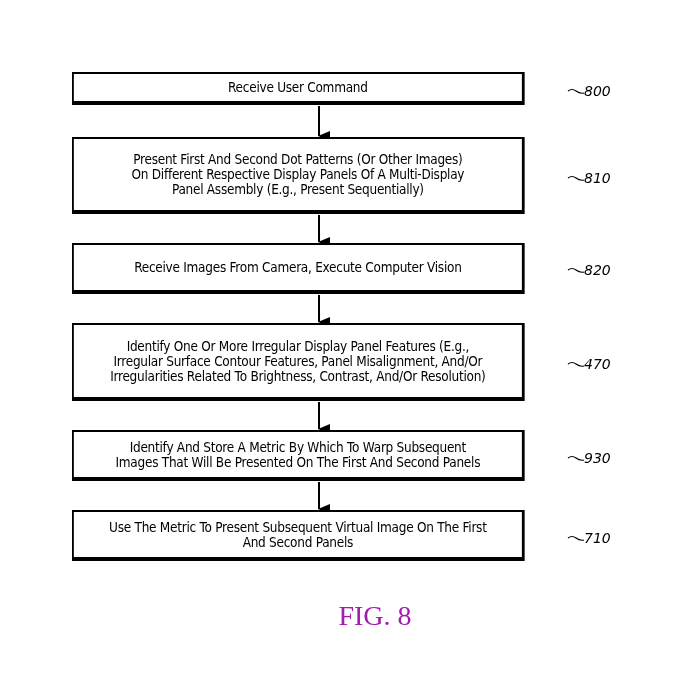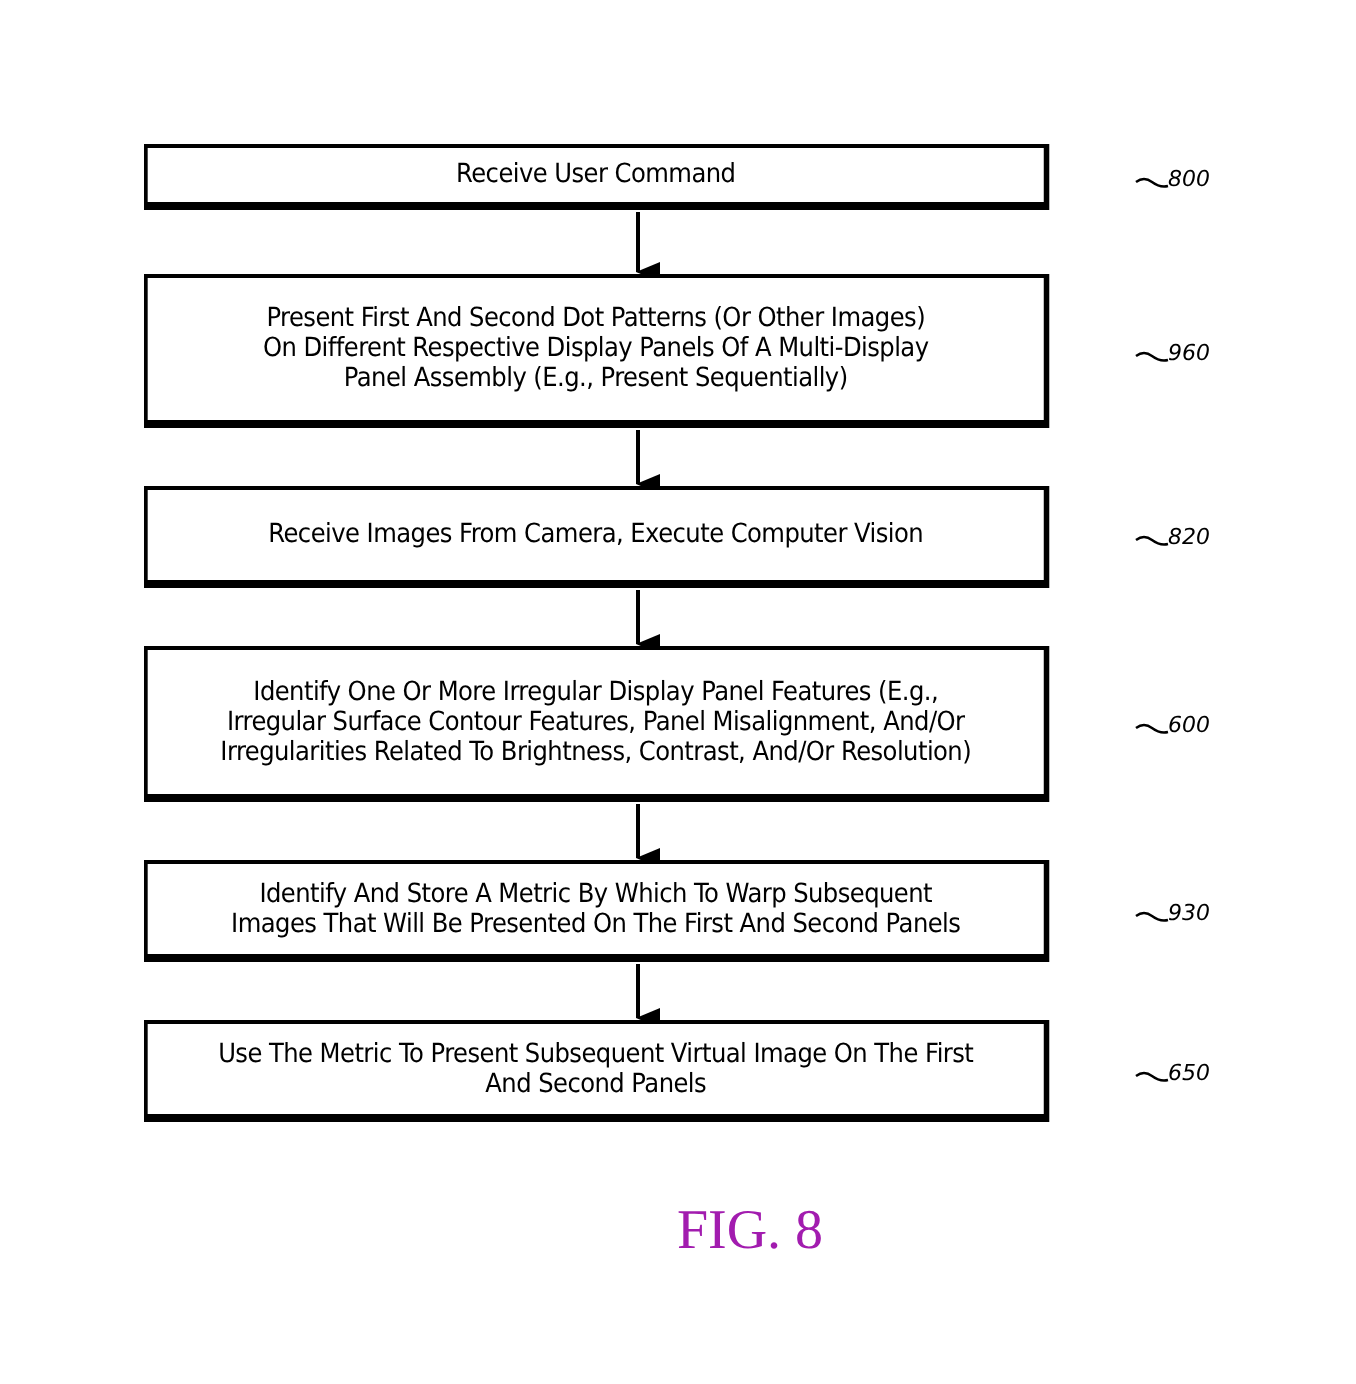--- a/index.html
+++ b/index.html
@@ -9,21 +9,21 @@
     border:2px solid #000; border-right-width:3px; border-bottom-width:4px;
     background:#fff; box-sizing:border-box;
     display:flex; align-items:center; justify-content:center; text-align:center;
     font-family:"DejaVu Sans", sans-serif; font-size:13.2px; line-height:15px;
     color:#000; letter-spacing:-0.3px; transform:scaleX(0.92); transform-origin:left center;
     padding:0 6px;
   }
   .box span { display:block; }
   .label {
     position:absolute; left:584px;
-    font-family:"DejaVu Sans", sans-serif; font-style:italic; font-size:11px; color:#000;
+    font-family:"DejaVu Sans", sans-serif; font-style:italic; font-size:14px; color:#000;
   }
   .fig {
     position:absolute; left:0; width:678px; top:600px; text-align:center;
     font-family:"Liberation Serif", serif; font-size:28px; color:#a21caf;padding-left:36px;
   }
   svg.connectors { position:absolute; left:0; top:0; }
 </style>
 </head>
 <body>
 
@@ -77,19 +77,19 @@
   </div>
 </div>
 <div class="box" style="top:510px;height:51px;">
   <div>
     <span>Use The Metric To Present Subsequent Virtual Image On The First</span>
     <span>And Second Panels</span>
   </div>
 </div>
 
 <div class="label" style="top:83px;">800</div>
-<div class="label" style="top:170px;">960</div>
+<div class="label" style="top:170px;">810</div>
 <div class="label" style="top:262px;text-align:right;">820</div>
-<div class="label" style="top:356px;">600</div>
+<div class="label" style="top:356px;">470</div>
 <div class="label" style="top:450px;">930</div>
-<div class="label" style="top:530px;">650</div>
+<div class="label" style="top:530px;">710</div>
 
 <div class="fig">FIG. 8</div>
 
 </body></html>

